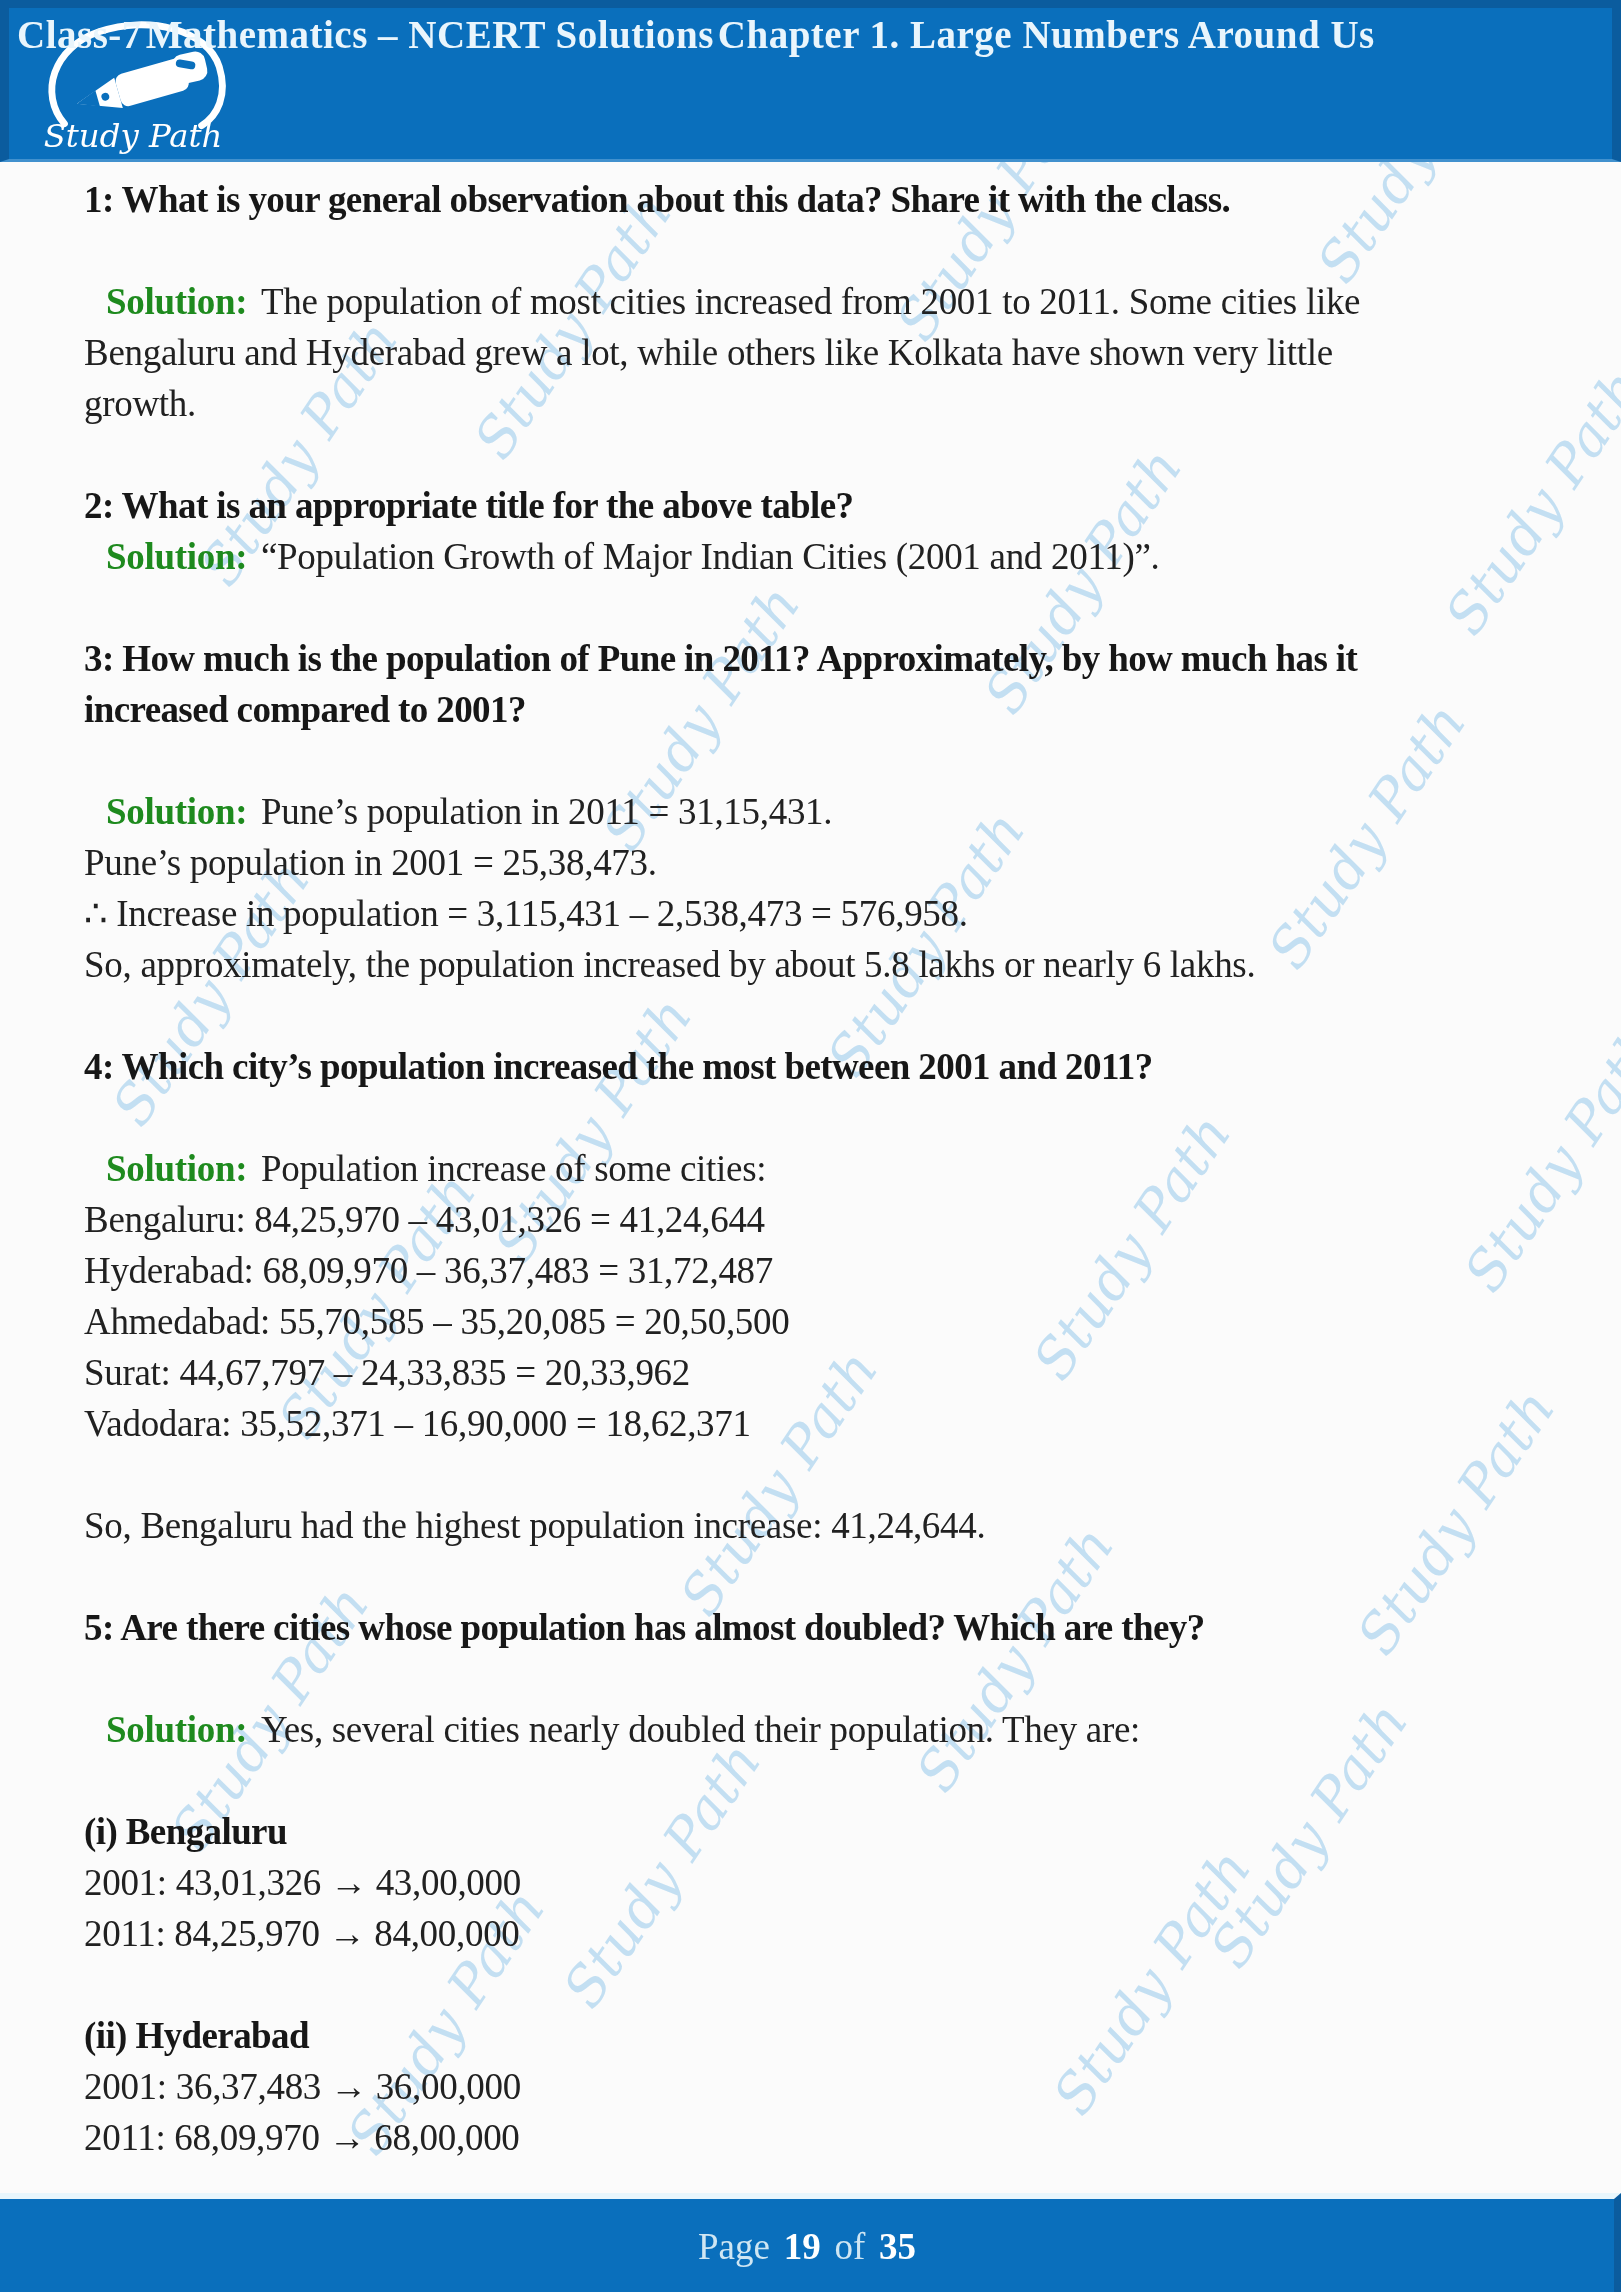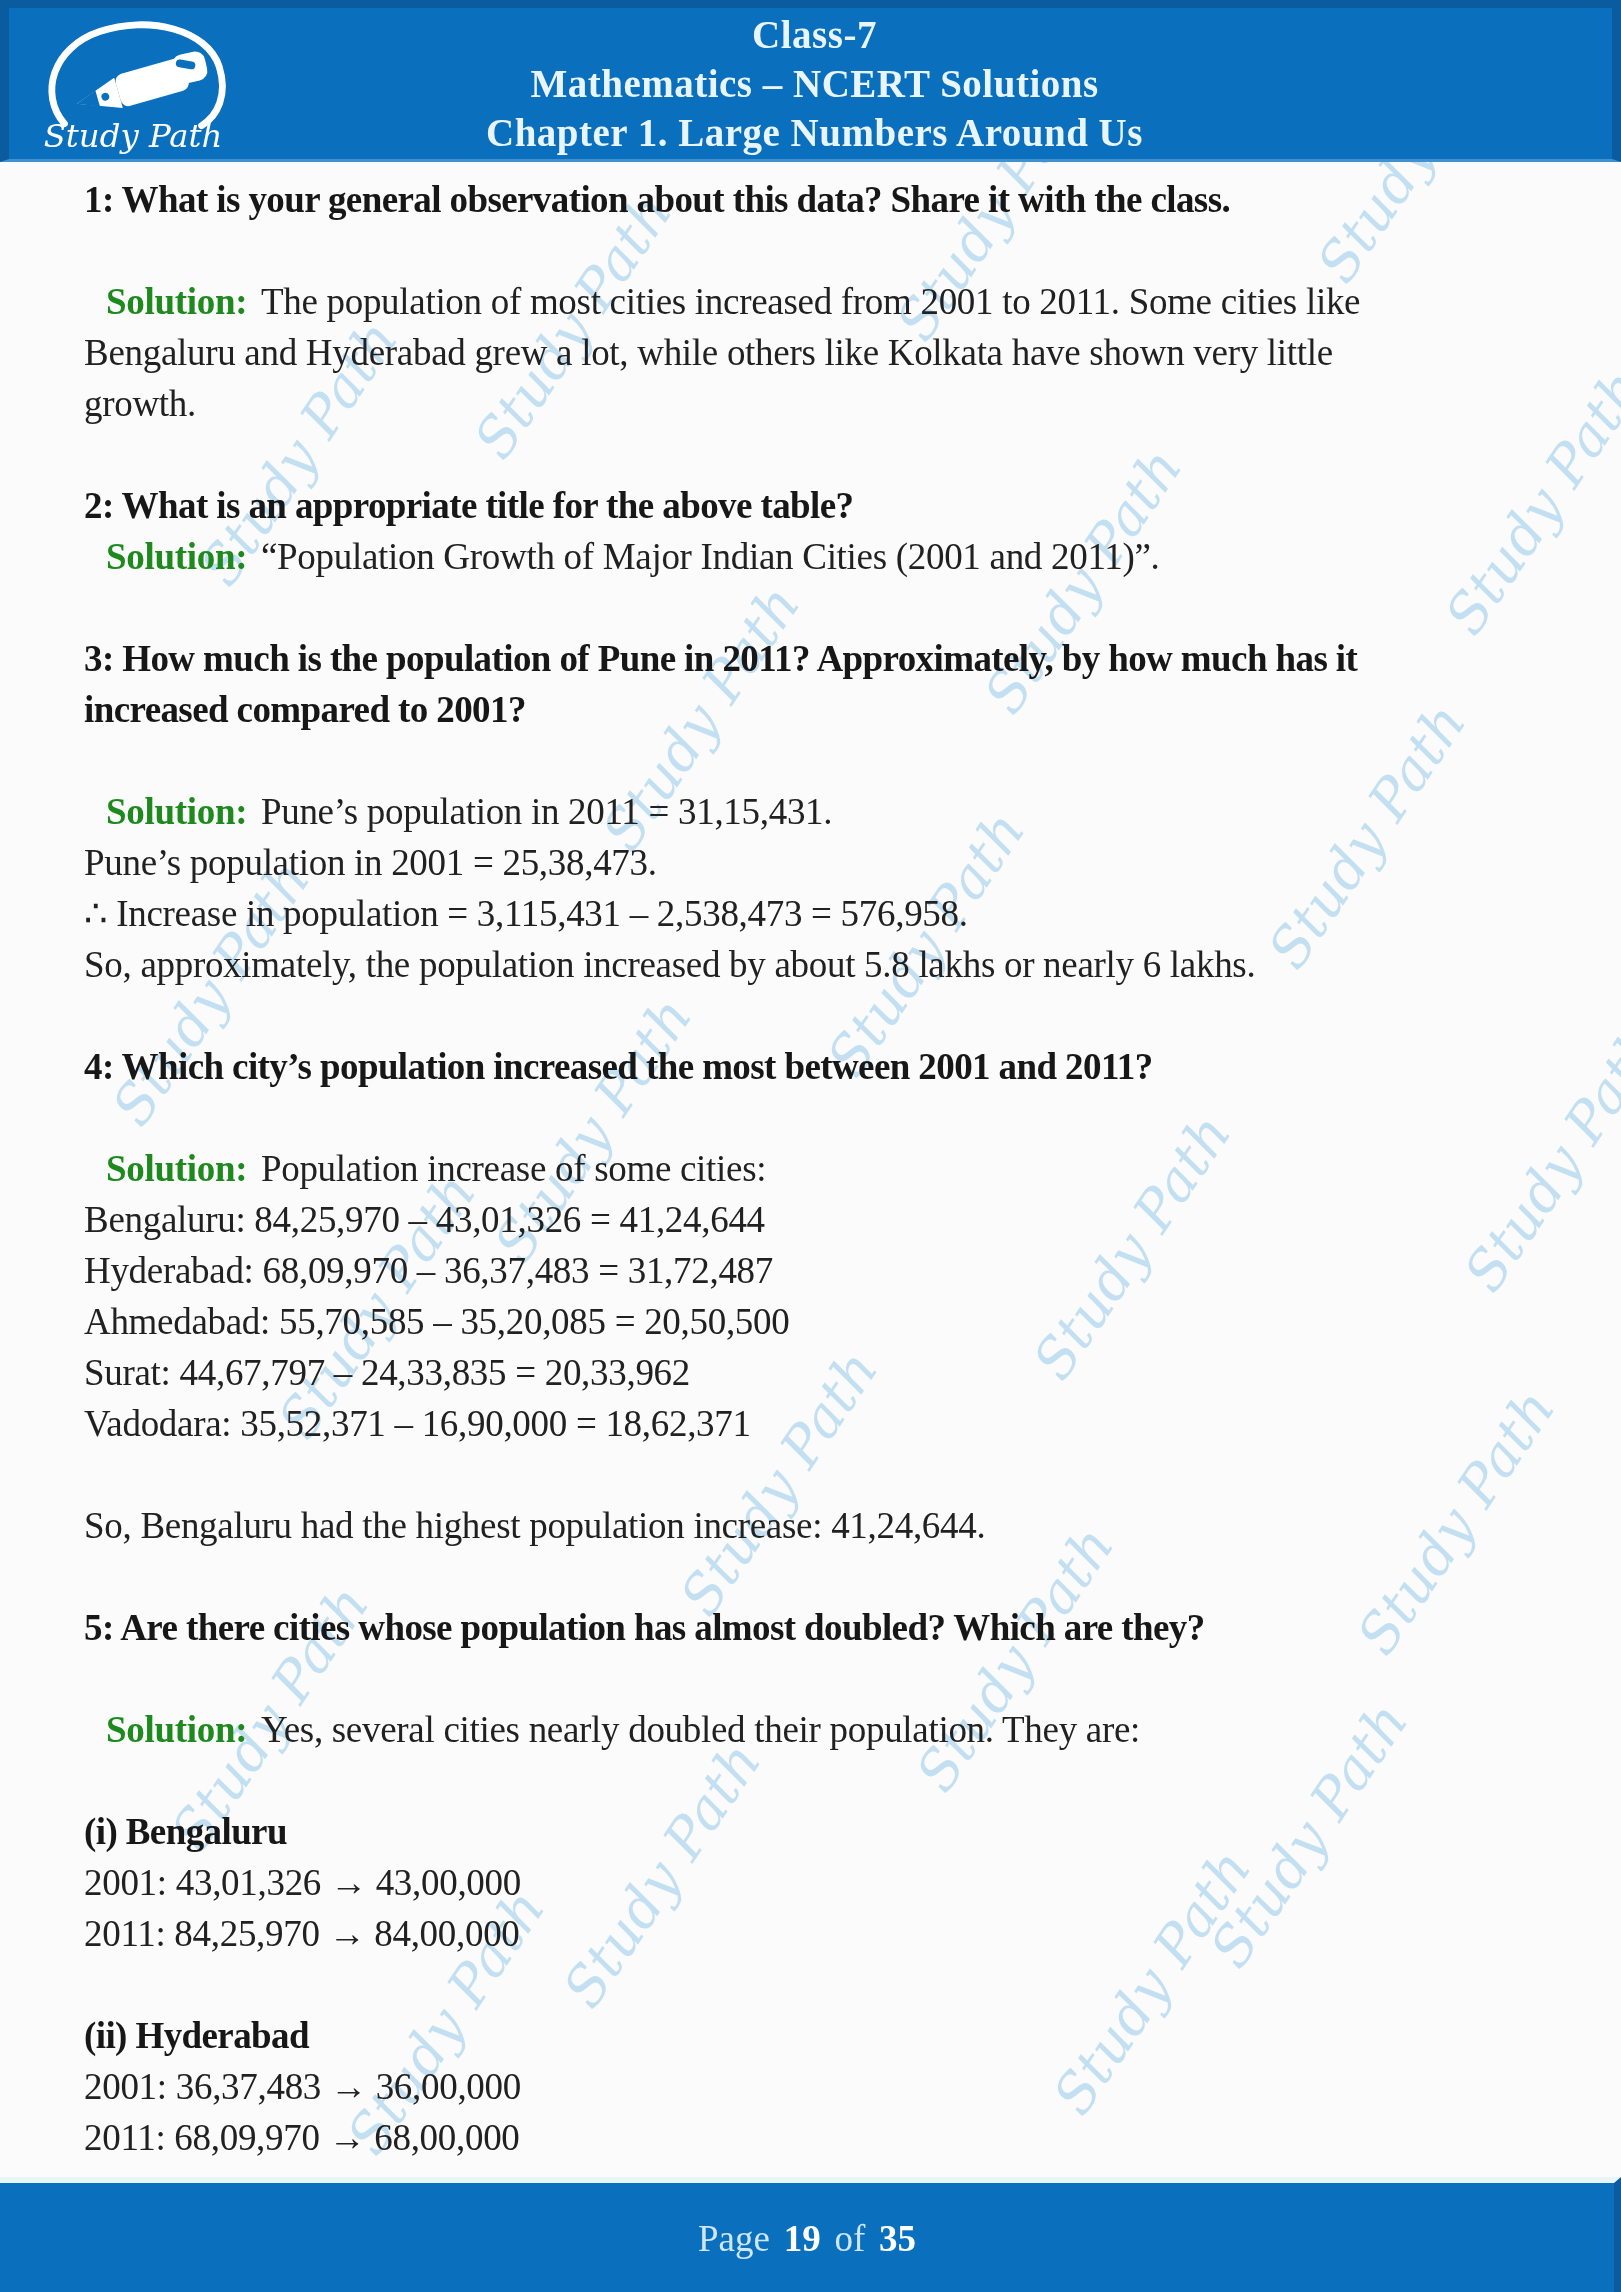--- a/index.html
+++ b/index.html
@@ -23,21 +23,21 @@
     border-top: 8.8px solid #0b5c9e;
     border-left: 9.8px solid #0b5c9e;
     border-right: 9.8px solid #0b5c9e;
     border-bottom: 3.9px solid #4191ce;
     z-index: 3;
   }
   .header-titles {
     position: absolute;
     left: 8px; right: 0; top: 3.9px;
     display: flex;
-    flex-direction: column;
+    flex-direction: row;
     align-items: center;
     gap: 3.9px;
     color: #e9f5fc;
     font-weight: 600;
     text-align: center;
   }
   .header-line { font-size: 39px; line-height: 45px; letter-spacing: 0.5px; }
 
   .logo {
     position: absolute;
@@ -76,21 +76,21 @@
     color: #1e8a1e;
     font-weight: bold;
     margin-right: 13.7px;
     margin-left: 22px;
   }
 
   
   .footer {
     position: absolute;
     left: 0; right: 0; bottom: 0;
-    height: 116px;
+    height: 100px;
     background: #0a6fbc;
     border-top: 6.9px solid #e8f6fc;
     border-right: 7.8px solid #0b5c9e;
     z-index: 3;
     display: flex;
     align-items: center;
     justify-content: center;
     font-size: 37px;
     color: #cfe6f3;
   }

